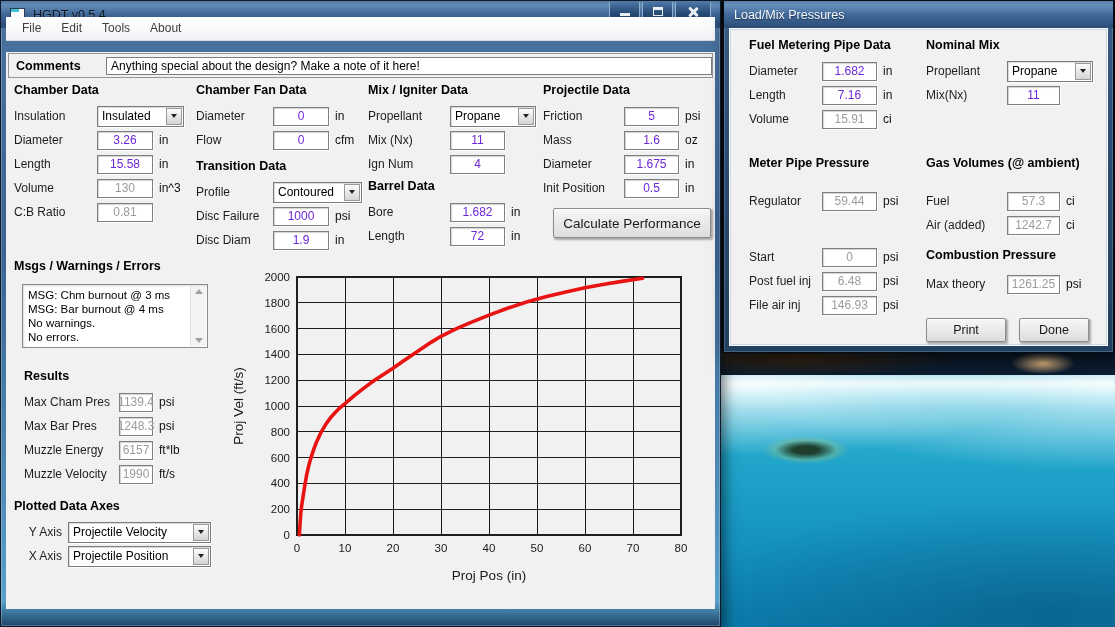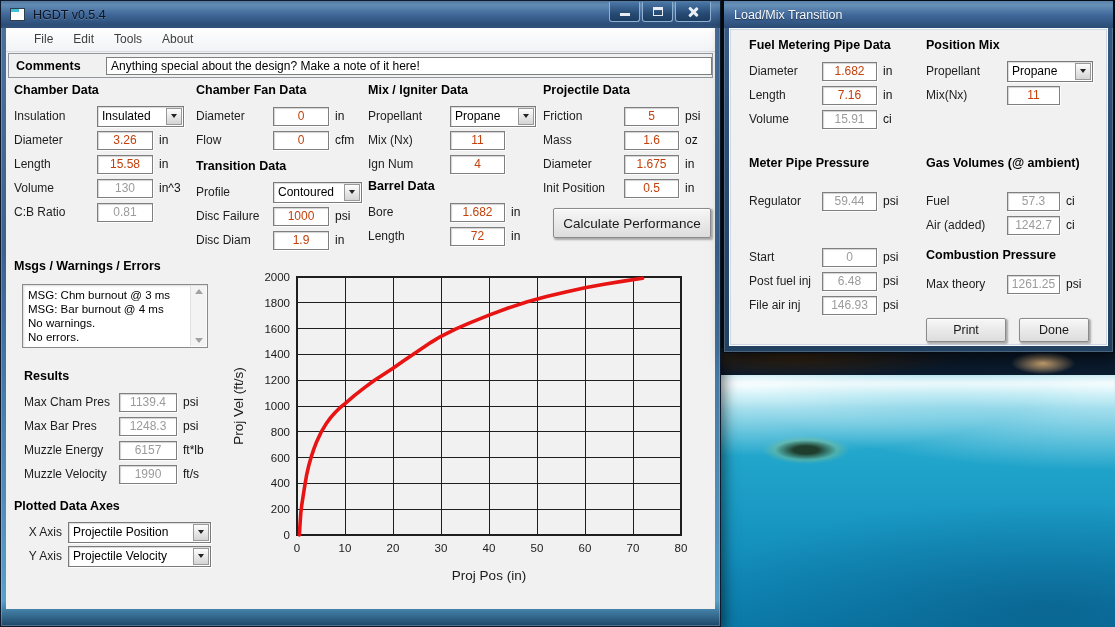--- a/index.html
+++ b/index.html
@@ -23,21 +23,21 @@
       radial-gradient(46px 16px at 1043px 15px, rgba(255,205,140,0.95), rgba(255,205,140,0) 70%),
       radial-gradient(230px 26px at 795px 9px, rgba(62,40,16,0.9), transparent 75%),
       linear-gradient(90deg,#17100a 0%,#1d140b 10%,#0d1420 25%,#0b1a2c 55%,#0b1d31 100%); }
 
   
   .hdr { font-weight:bold; font-size:12.5px; color:#000; height:24px; line-height:20px; white-space:nowrap; }
   .row { display:flex; align-items:center; height:24px; white-space:nowrap; }
   .flabel { font-size:12px; color:#1d1d1d; flex:none; }
   .tfield { flex:none; height:19px; border:1px solid #7f7f7f; background:#fff;
     box-shadow:inset 1px 1px 1px rgba(0,0,0,.18), 1px 1px 0 rgba(255,255,255,.85);
-    display:flex; align-items:center; justify-content:center; font-size:12px; color:#c2410c; margin-left:6px; }
+    display:flex; align-items:center; justify-content:center; font-size:12px; color:#6d28d9; margin-left:6px; }
   .tfield.readonly { color:#9b9b9b; }
   .funit { font-size:12px; margin-left:6px; color:#111; }
   .dd { flex:none; height:21px; border:1px solid #7b7b7b; background:#fff; margin-left:6px;
     box-shadow:inset 1px 1px 1px rgba(0,0,0,.15), 1px 1px 0 rgba(255,255,255,.85);
     display:flex; align-items:center; }
   .dd-value { font-size:12px; padding-left:4px; flex:1; color:#000; }
   .dd-btn { width:16px; height:17px; margin-right:1px; flex:none;
     background:linear-gradient(#fdfdfd,#d4d4d4); border:1px solid #999;
     display:flex; align-items:center; justify-content:center; }
   .tri { width:0; height:0; border-left:3.5px solid transparent; border-right:3.5px solid transparent; border-top:4.5px solid #222; }
@@ -58,41 +58,41 @@
   .cap-btn { width:31px; height:20px; background:linear-gradient(#4a76a6,#274b74 60%,#1d3c61);
     border:1px solid #8fb0cf; border-top:none; border-radius:0 0 3px 3px; margin-left:2px;
     display:flex; align-items:center; justify-content:center; position:relative; }
   .cap-btn.close { width:36px; }
   .gl-min { width:10px; height:3px; background:#e9eef4; margin-top:5px; }
   .gl-max { width:10px; height:9px; border:1.5px solid #e9eef4; border-top-width:3px; }
   .gl-close { width:12px; height:12px; position:relative; }
   .gl-close::before,.gl-close::after { content:""; position:absolute; left:5px; top:0; width:2.5px; height:12px; background:#e9eef4; border-radius:1px; }
   .gl-close::before { transform:rotate(45deg); }
   .gl-close::after { transform:rotate(-45deg); }
-  .menubar { position:absolute; left:5px; right:5px; top:27px; height:24px;
+  .menubar { position:absolute; left:5px; right:5px; top:16px; height:24px;
     background:linear-gradient(#ffffff,#f1f3f6); border-bottom:1px solid #d7dbdf;
-    display:flex; align-items:center; padding-left:18px; }
+    display:flex; align-items:center; padding-left:6px; }
   .menu-item { font-size:12px; color:#3e3e3e; padding:0 10px; line-height:23px; }
   .client { position:absolute; left:5px; right:5px; top:51px; height:557px; background:#f1f1f1; }
 
   .comments-box { position:absolute; left:2px; top:1px; width:705px; height:25px;
     border:1px solid #90969c; display:flex; align-items:center; }
   .comments-label { font-weight:bold; font-size:12.5px; margin-left:7px; width:88px; }
   .comments-input { position:absolute; left:97px; top:3px; width:606px; height:18px; background:#fff;
     border:1px solid #7e7e7e; font-size:12px; display:flex; align-items:center; padding-left:4px;
     white-space:nowrap; overflow:hidden; }
 
   .sec { position:absolute; }
   #sec-chamber    { left:8px;   top:28px;  } #sec-chamber .flabel { width:77px; } #sec-chamber .tfield { width:56px; } #sec-chamber .dd { width:87px; }
   #sec-fan        { left:190px; top:28px;  } #sec-fan .flabel { width:71px; } #sec-fan .tfield { width:56px; }
   #sec-transition { left:190px; top:104px; } #sec-transition .flabel { width:71px; } #sec-transition .tfield { width:56px; } #sec-transition .dd { width:89px; }
   #sec-mix        { left:362px; top:28px;  } #sec-mix .flabel { width:76px; } #sec-mix .tfield { width:55px; } #sec-mix .dd { width:86px; }
   #sec-barrel     { left:362px; top:124px; } #sec-barrel .flabel { width:76px; } #sec-barrel .tfield { width:55px; }
   #sec-projectile { left:537px; top:28px;  } #sec-projectile .flabel { width:75px; } #sec-projectile .tfield { width:55px; }
-  #sec-results    { left:18px;  top:314px; } #sec-results .flabel { width:89px; } #sec-results .tfield { width:58px; }
+  #sec-results    { left:18px;  top:314px; } #sec-results .flabel { width:89px; } #sec-results .tfield { width:34px; }
 
   #calc-perf-btn { position:absolute; left:547px; top:156px; width:158px; height:30px; font-size:13.5px; }
   #msgs-hdr { position:absolute; left:8px; top:204px; }
   .listbox { position:absolute; left:16px; top:232px; width:186px; height:64px; background:#fff;
     border:1px solid #8a8a8a; box-shadow:inset 1px 1px 2px rgba(0,0,0,.15);
     font-size:11.5px; padding:3px 20px 0 5px; color:#000; }
   .lb-line { line-height:14px; white-space:nowrap; }
   .lb-scroll { position:absolute; top:1px; right:1px; bottom:1px; width:16px; background:#f3f3f3;
     border-left:1px solid #e0e0e0; display:flex; flex-direction:column; justify-content:space-between; align-items:center; padding:3px 0; }
   .tri-up { width:0; height:0; border-left:4px solid transparent; border-right:4px solid transparent; border-bottom:5px solid #a2a2a2; }
@@ -326,32 +326,32 @@
         <div class="row">
           <span class="flabel">Muzzle Velocity</span>
           <div class="tfield readonly">1990</div>
           <span class="funit">ft/s</span>
         </div>
       </div>
 
     <div class="sec" id="sec-plotted">
       <div class="hdr">Plotted Data Axes</div>
       <div class="row">
+        <span class="flabel">Y Axis</span>
+        <div class="dd">
+          <span class="dd-value">Projectile Velocity</span>
+          <span class="dd-btn">
+              <i class="tri"></i>
+            </span>
+        </div>
+      </div>
+      <div class="row">
         <span class="flabel">X Axis</span>
         <div class="dd">
           <span class="dd-value">Projectile Position</span>
-          <span class="dd-btn">
-              <i class="tri"></i>
-            </span>
-        </div>
-      </div>
-      <div class="row">
-        <span class="flabel">Y Axis</span>
-        <div class="dd">
-          <span class="dd-value">Projectile Velocity</span>
           <span class="dd-btn">
               <i class="tri"></i>
             </span>
         </div>
       </div>
     </div>
 
     <div class="chart-wrap">
       <svg id="chart-svg" width="484" height="336">
           <g shape-rendering="crispEdges">
@@ -403,42 +403,42 @@
           </g>
           <text class="axis-text" x="261" y="328" text-anchor="middle">Proj Pos (in)</text>
           <text class="axis-text" transform="translate(15,154) rotate(-90)" text-anchor="middle">Proj Vel (ft/s)</text>
           <polyline points="71.4,283.0 71.9,274.0 72.8,261.1 73.8,252.7 76.2,237.2 78.6,223.0 81.0,212.7 83.4,204.3 85.8,197.2 88.2,190.8 93.0,180.4 97.8,172.3 102.6,165.6 107.4,160.2 112.2,155.5 117.0,151.7 126.6,143.4 136.2,135.9 145.8,128.8 155.4,122.4 165.0,116.3 174.6,109.5 184.2,103.0 193.8,96.6 203.4,90.1 213.0,84.3 227.4,77.2 241.8,70.8 261.0,63.1 280.2,56.0 299.4,49.8 318.6,44.6 337.8,40.0 357.0,35.8 376.2,32.2 395.4,29.1 414.6,26.3" fill="none" stroke="#e81414" stroke-width="3.6" stroke-linecap="round" stroke-linejoin="round"></polyline>
         </svg>
     </div>
   </div>
 </div>
 
 <div class="calc-window">
-  <div class="calc-title">Load/Mix Transition</div>
+  <div class="calc-title">Load/Mix Pressures</div>
   <div class="calc-client">
     <div class="sec cleft" id="sec-fuel">
         <div class="hdr">Fuel Metering Pipe Data</div>
         <div class="row">
           <span class="flabel">Diameter</span>
           <div class="tfield">1.682</div>
           <span class="funit">in</span>
         </div>
         <div class="row">
           <span class="flabel">Length</span>
           <div class="tfield">7.16</div>
           <span class="funit">in</span>
         </div>
         <div class="row">
           <span class="flabel">Volume</span>
           <div class="tfield readonly">15.91</div>
           <span class="funit">ci</span>
         </div>
       </div>
     <div class="sec cright" id="sec-nominal">
-        <div class="hdr">Position Mix</div>
+        <div class="hdr">Nominal Mix</div>
         <div class="row">
           <span class="flabel">Propellant</span>
           <div class="dd">
             <span class="dd-value">Propane</span>
             <span class="dd-btn">
               <i class="tri"></i>
             </span>
           </div>
         </div>
         <div class="row">

